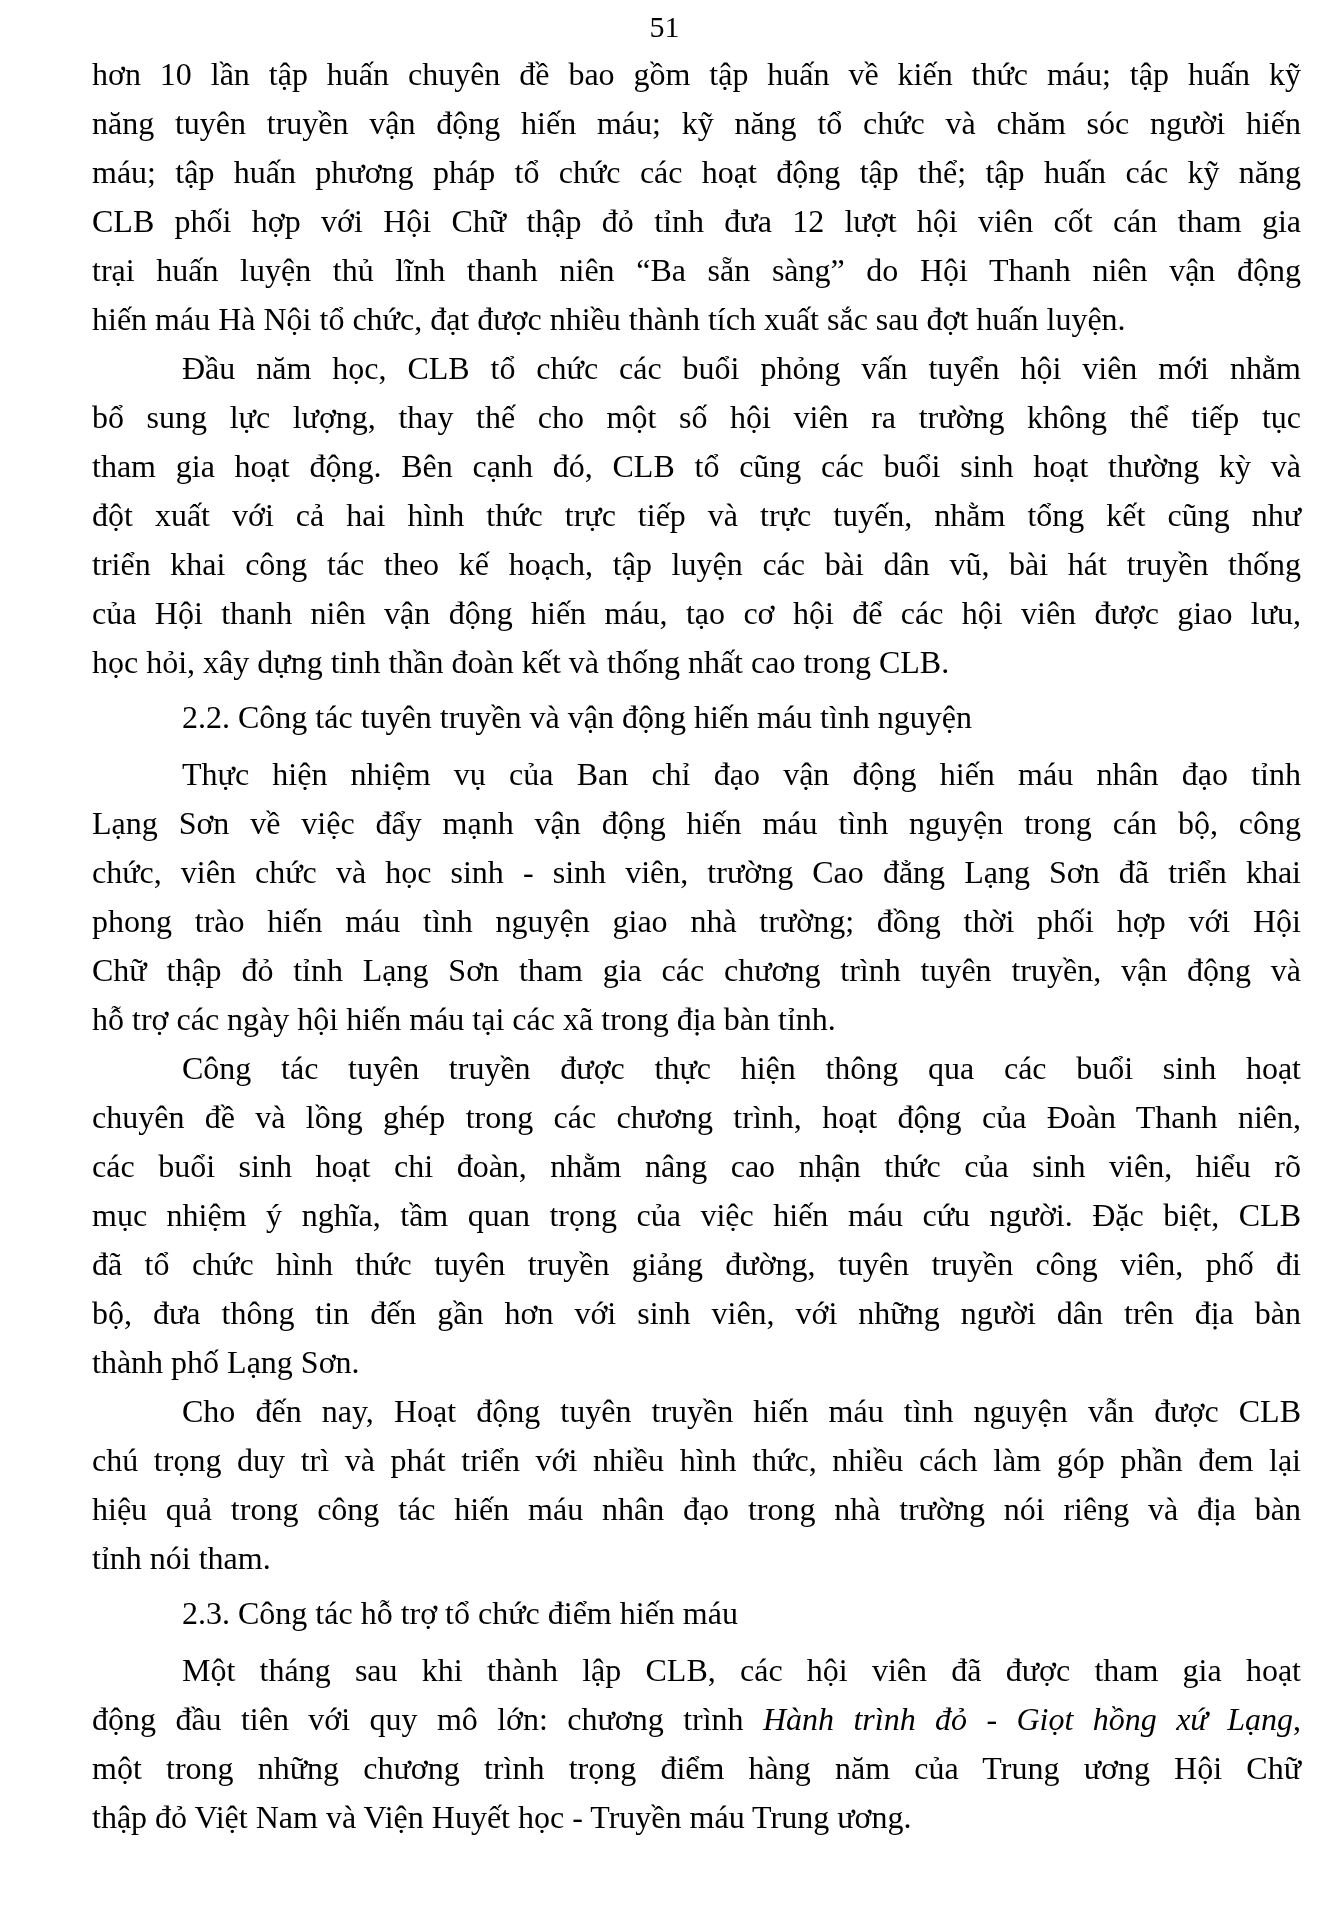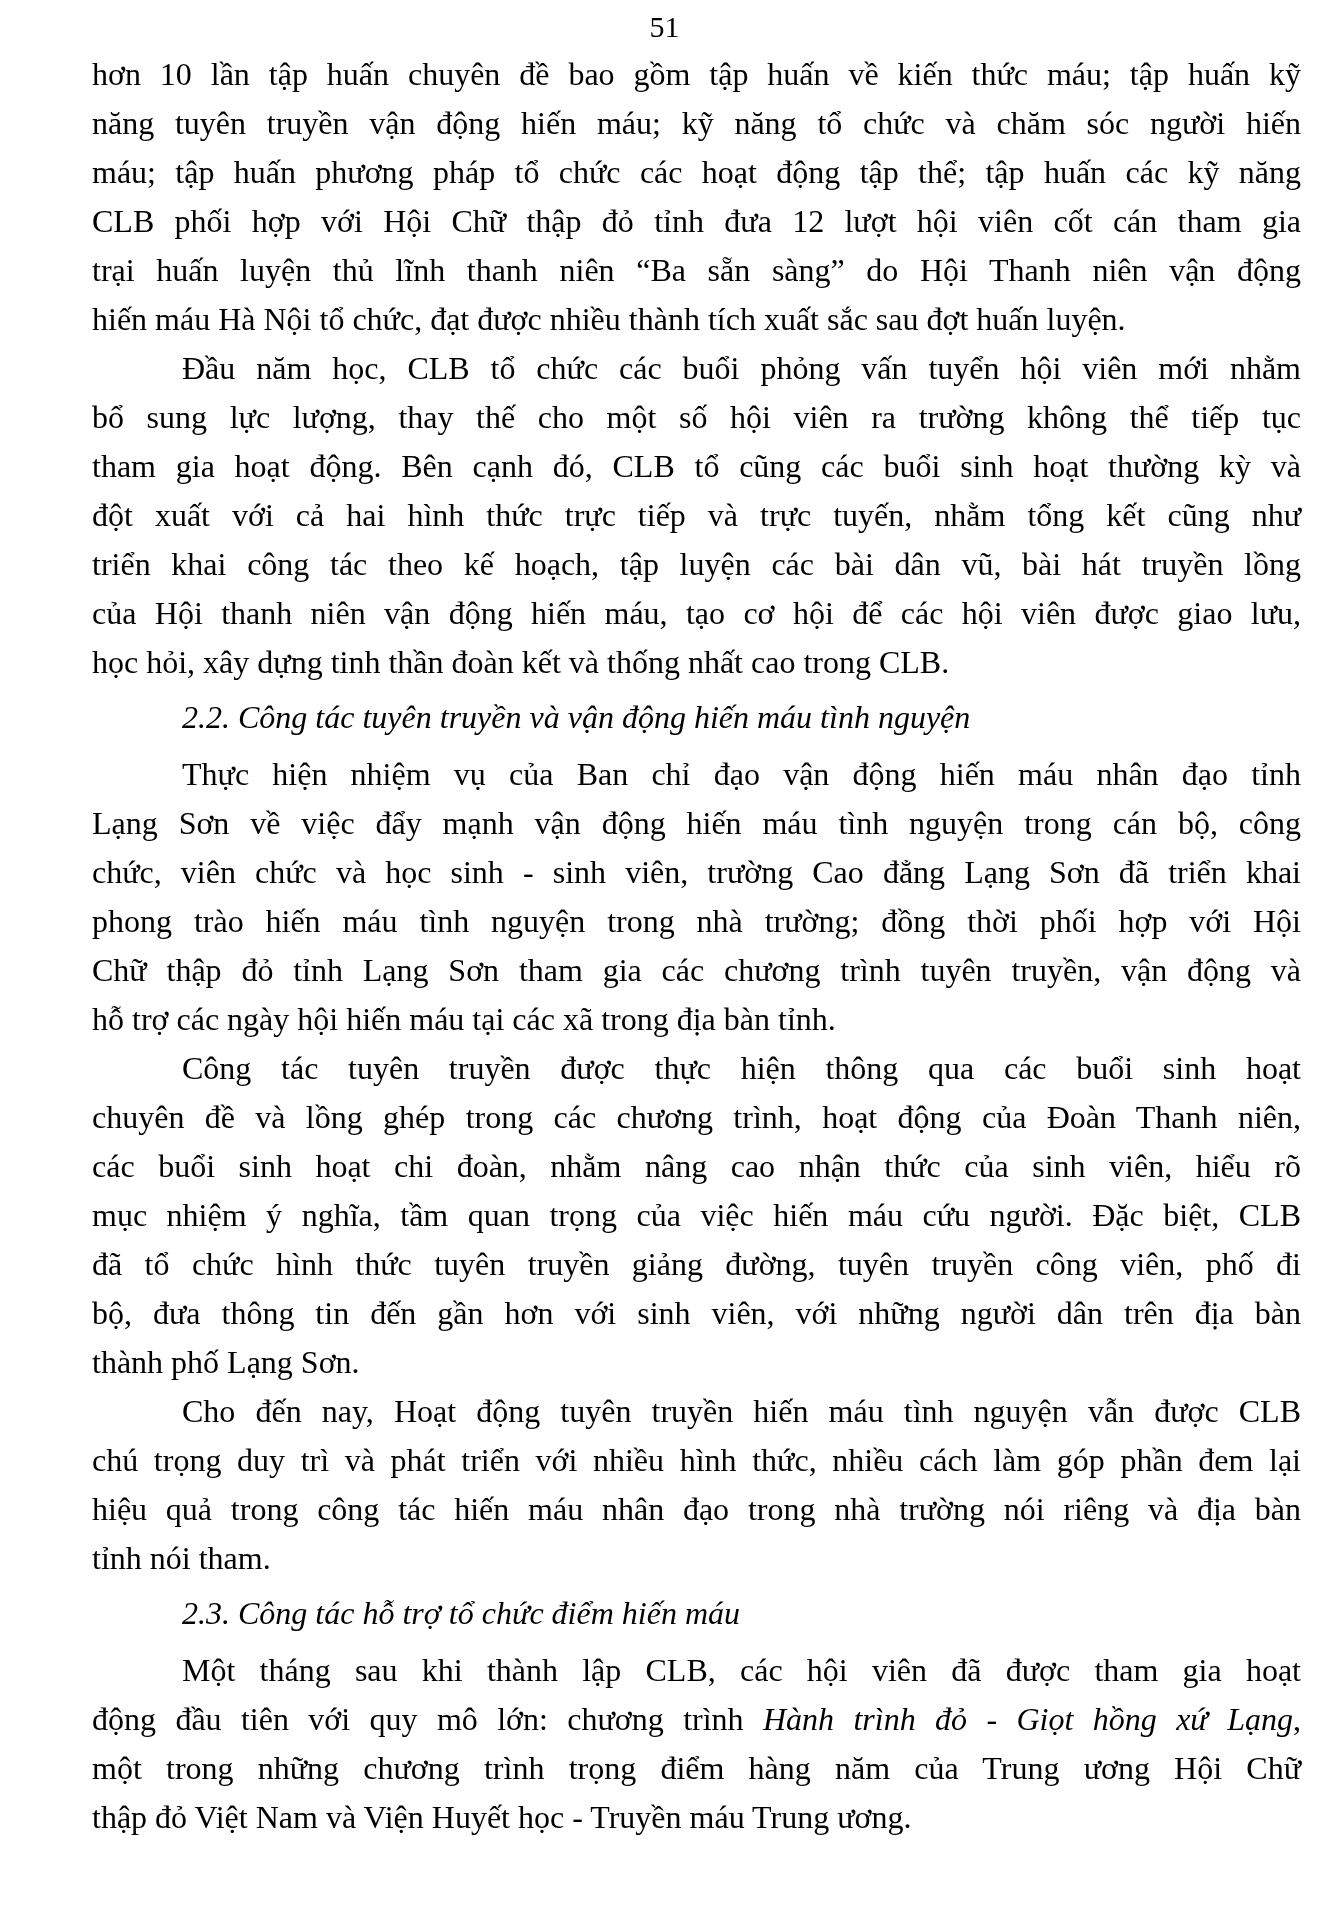--- a/index.html
+++ b/index.html
@@ -33,21 +33,20 @@
     text-align: justify;
     text-align-last: justify;
   }
   .line.last {
     text-align-last: left;
   }
   .par.indent .line:first-child {
     text-indent: 90px;
   }
   .par.heading {
-    font-style: italic;
     margin: 6px 0 8px 0;
   }
   .par.heading .line {
     text-align-last: left;
   }
   .it { font-style: italic; }
 </style>
 </head>
 <body>
 
@@ -60,32 +59,32 @@
         <div class="line">máu; tập huấn phương pháp tổ chức các hoạt động tập thể; tập huấn các kỹ năng</div>
         <div class="line">CLB phối hợp với Hội Chữ thập đỏ tỉnh đưa 12 lượt hội viên cốt cán tham gia</div>
         <div class="line">trại huấn luyện thủ lĩnh thanh niên “Ba sẵn sàng” do Hội Thanh niên vận động</div>
         <div class="line last">hiến máu Hà Nội tổ chức, đạt được nhiều thành tích xuất sắc sau đợt huấn luyện.</div>
       </div>
       <div class="par body indent">
         <div class="line">Đầu năm học, CLB tổ chức các buổi phỏng vấn tuyển hội viên mới nhằm</div>
         <div class="line">bổ sung lực lượng, thay thế cho một số hội viên ra trường không thể tiếp tục</div>
         <div class="line">tham gia hoạt động. Bên cạnh đó, CLB tổ cũng các buổi sinh hoạt thường kỳ và</div>
         <div class="line">đột xuất với cả hai hình thức trực tiếp và trực tuyến, nhằm tổng kết cũng như</div>
-        <div class="line">triển khai công tác theo kế hoạch, tập luyện các bài dân vũ, bài hát truyền lồng</div>
+        <div class="line">triển khai công tác theo kế hoạch, tập luyện các bài dân vũ, bài hát truyền thống</div>
         <div class="line">của Hội thanh niên vận động hiến máu, tạo cơ hội để các hội viên được giao lưu,</div>
         <div class="line last">học hỏi, xây dựng tinh thần đoàn kết và thống nhất cao trong CLB.</div>
       </div>
       <div class="par heading indent">
         <div class="line last">2.2. Công tác tuyên truyền và vận động hiến máu tình nguyện</div>
       </div>
       <div class="par body indent">
         <div class="line">Thực hiện nhiệm vụ của Ban chỉ đạo vận động hiến máu nhân đạo tỉnh</div>
         <div class="line">Lạng Sơn về việc đẩy mạnh vận động hiến máu tình nguyện trong cán bộ, công</div>
         <div class="line">chức, viên chức và học sinh - sinh viên, trường Cao đẳng Lạng Sơn đã triển khai</div>
-        <div class="line">phong trào hiến máu tình nguyện trong nhà trường; đồng thời phối hợp với Hội</div>
+        <div class="line">phong trào hiến máu tình nguyện giao nhà trường; đồng thời phối hợp với Hội</div>
         <div class="line">Chữ thập đỏ tỉnh Lạng Sơn tham gia các chương trình tuyên truyền, vận động và</div>
         <div class="line last">hỗ trợ các ngày hội hiến máu tại các xã trong địa bàn tỉnh.</div>
       </div>
       <div class="par body indent">
         <div class="line">Công tác tuyên truyền được thực hiện thông qua các buổi sinh hoạt</div>
         <div class="line">chuyên đề và lồng ghép trong các chương trình, hoạt động của Đoàn Thanh niên,</div>
         <div class="line">các buổi sinh hoạt chi đoàn, nhằm nâng cao nhận thức của sinh viên, hiểu rõ</div>
         <div class="line">mục nhiệm ý nghĩa, tầm quan trọng của việc hiến máu cứu người. Đặc biệt, CLB</div>
         <div class="line">đã tổ chức hình thức tuyên truyền giảng đường, tuyên truyền công viên, phố đi</div>
         <div class="line">bộ, đưa thông tin đến gần hơn với sinh viên, với những người dân trên địa bàn</div>

